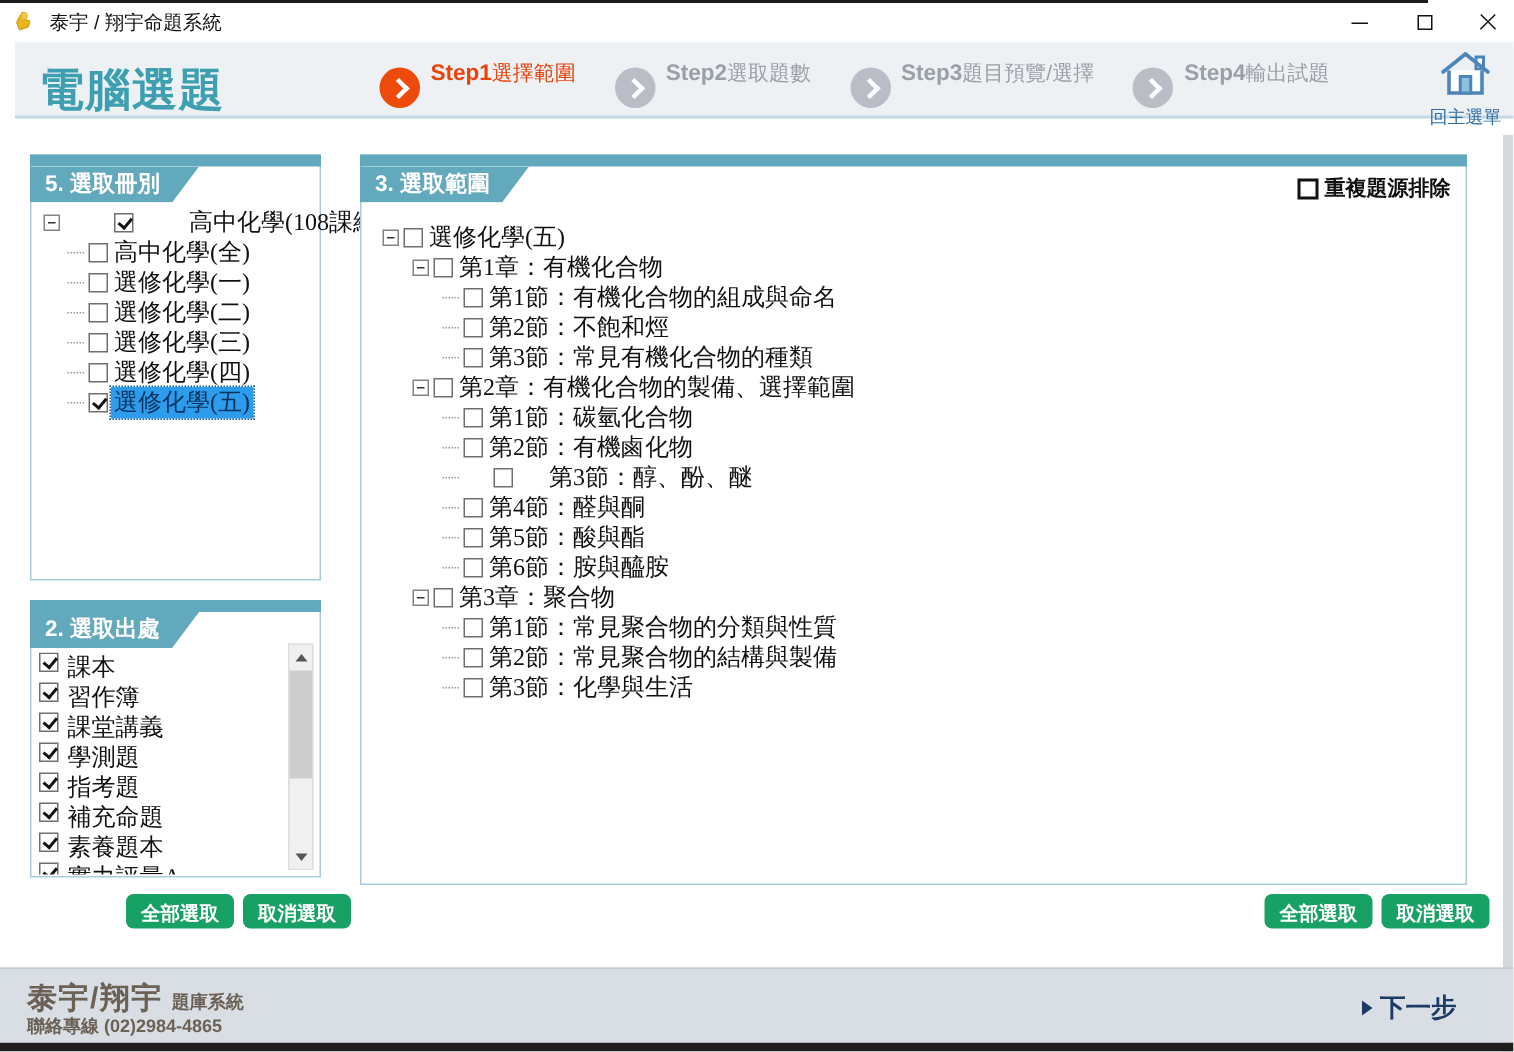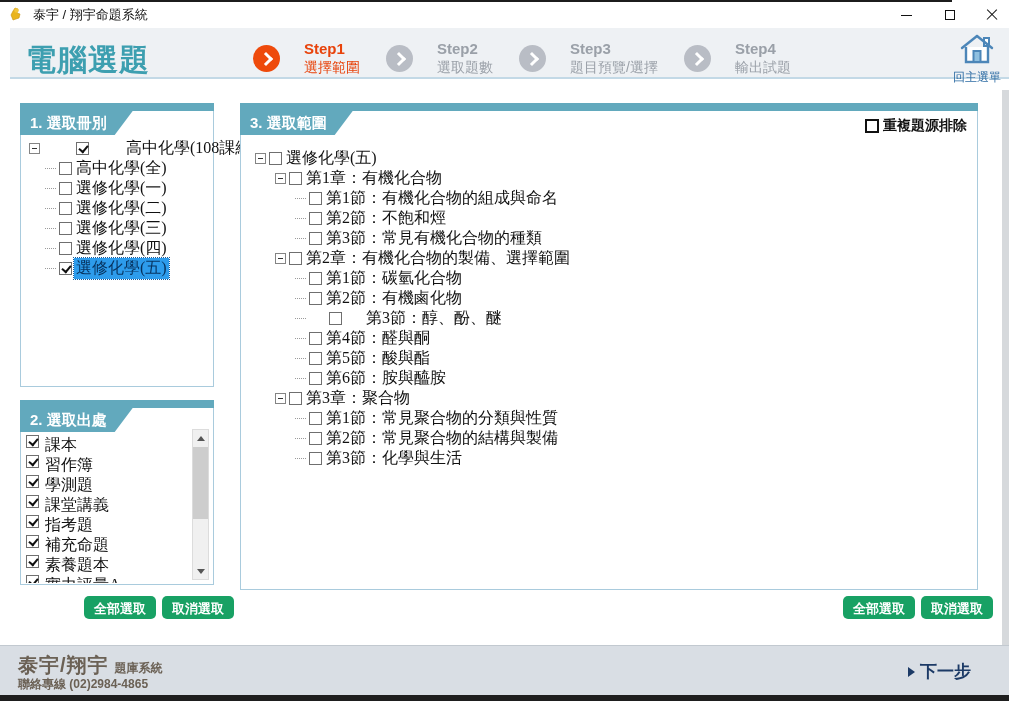--- a/index.html
+++ b/index.html
@@ -27,21 +27,21 @@
 
   
   .header { position:absolute; left:10px; top:28px; width:100%; height:51px; background:#eef1f4; border-bottom:2px solid #c3d9e6; }
   .app-title { position:absolute; left:16px; top:12px; font-size:30px; font-weight:bold; color:#3d9fb0; letter-spacing:1px; }
   .steps { position:absolute; left:243px; top:11px; display:flex; gap:26px; }
   .step { display:flex; align-items:flex-start; gap:7px; cursor:default; }
   .step-circle { width:27px; height:27px; border-radius:50%; background:#b9bdc5; position:relative; margin-top:6px; flex:0 0 auto; }
   .step-circle::after { content:""; position:absolute; left:8px; top:9px; width:7px; height:7px;
       border-top:3px solid #fff; border-right:3px solid #fff; transform:rotate(45deg); }
   .step.active .step-circle { background:#ee4a0b; }
-  .step-texts { display:flex; flex-direction:column; line-height:19px;margin-left:17px; }
+  .step-texts { display:flex; flex-direction:row; line-height:19px; }
   .step-name { font-size:15px; font-weight:bold; color:#9aa0a8; }
   .step-label { font-size:14px; color:#9aa0a8; }
   .step.active .step-name, .step.active .step-label { color:#e8430b; }
   .home { position:absolute; right:14px; top:6px; width:56px; text-align:center; cursor:pointer; }
   .home-label { font-size:12px; color:#2f6da4; margin-top:1px; display:block; }
 
   
   .panel { position:absolute; background:#fff; border:1px solid #a9cbdd; }
   .panel-strip { position:absolute; left:-1px; top:-1px; width:calc(100% + 2px); height:8px; background:#62a9bd; }
   .panel-tab { position:absolute; left:-1px; top:7px; height:24px; background:#62a9bd; color:#fff;
@@ -163,21 +163,21 @@
       <path d="M18 2 L3 14" fill="none" stroke="#4c86b8" stroke-width="2.4" stroke-linecap="round"></path>
       <path d="M7 13 L7 28 L29 28 L29 13" fill="#fff" stroke="#4c86b8" stroke-width="2.4"></path>
       <rect x="14.5" y="17" width="7" height="11" fill="#8fc0e0" stroke="#4c86b8" stroke-width="2"></rect>
     </svg>
     <span class="home-label">回主選單</span>
   </div>
 </div>
 
 <div class="panel panel-books">
   <div class="panel-strip"></div>
-  <div class="panel-tab">1. 選取冊別</div>
+  <div class="panel-tab">5. 選取冊別</div>
   <div class="tree books-tree" id="books-tree">
       <div class="trow" style="padding-left: 2px; gap: 33px;">
         <span class="exp"></span>
         <span class="cb checked"></span>
         <span class="tlabel">高中化學(108課綱)</span>
       </div>
       <div class="trow" style="padding-left: 18px;">
         <span class="stub"></span>
         <span class="cb"></span>
         <span class="tlabel">高中化學(全)</span>
@@ -217,25 +217,25 @@
       <div class="src-row">
         <span class="cb checked"></span>
         <span class="tlabel">課本</span>
       </div>
       <div class="src-row">
         <span class="cb checked"></span>
         <span class="tlabel">習作簿</span>
       </div>
       <div class="src-row">
         <span class="cb checked"></span>
+        <span class="tlabel">課堂講義</span>
+      </div>
+      <div class="src-row">
+        <span class="cb checked"></span>
         <span class="tlabel">學測題</span>
-      </div>
-      <div class="src-row">
-        <span class="cb checked"></span>
-        <span class="tlabel">課堂講義</span>
       </div>
       <div class="src-row">
         <span class="cb checked"></span>
         <span class="tlabel">指考題</span>
       </div>
       <div class="src-row">
         <span class="cb checked"></span>
         <span class="tlabel">補充命題</span>
       </div>
       <div class="src-row">

